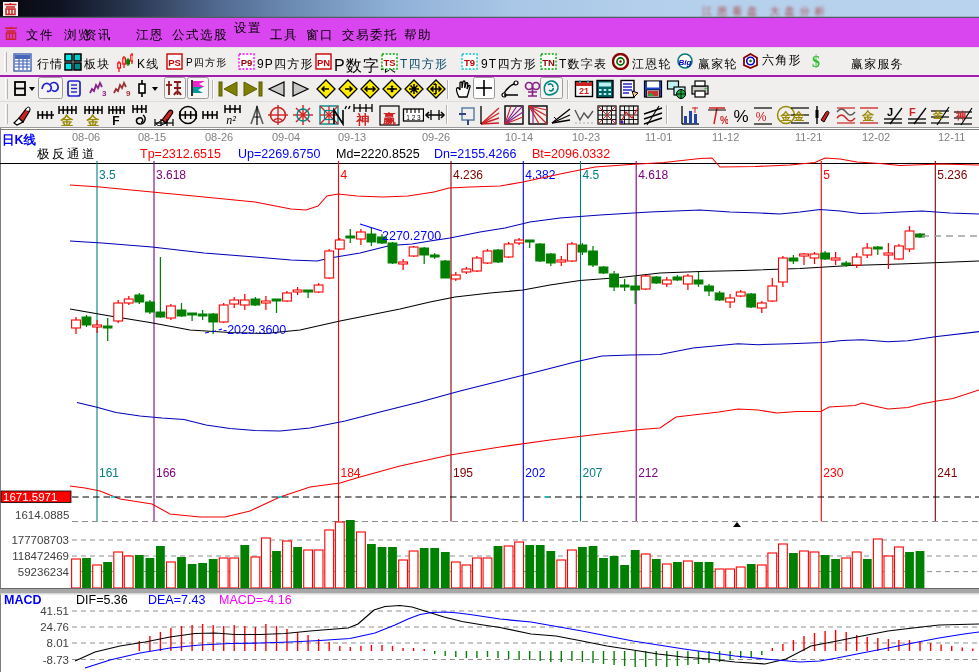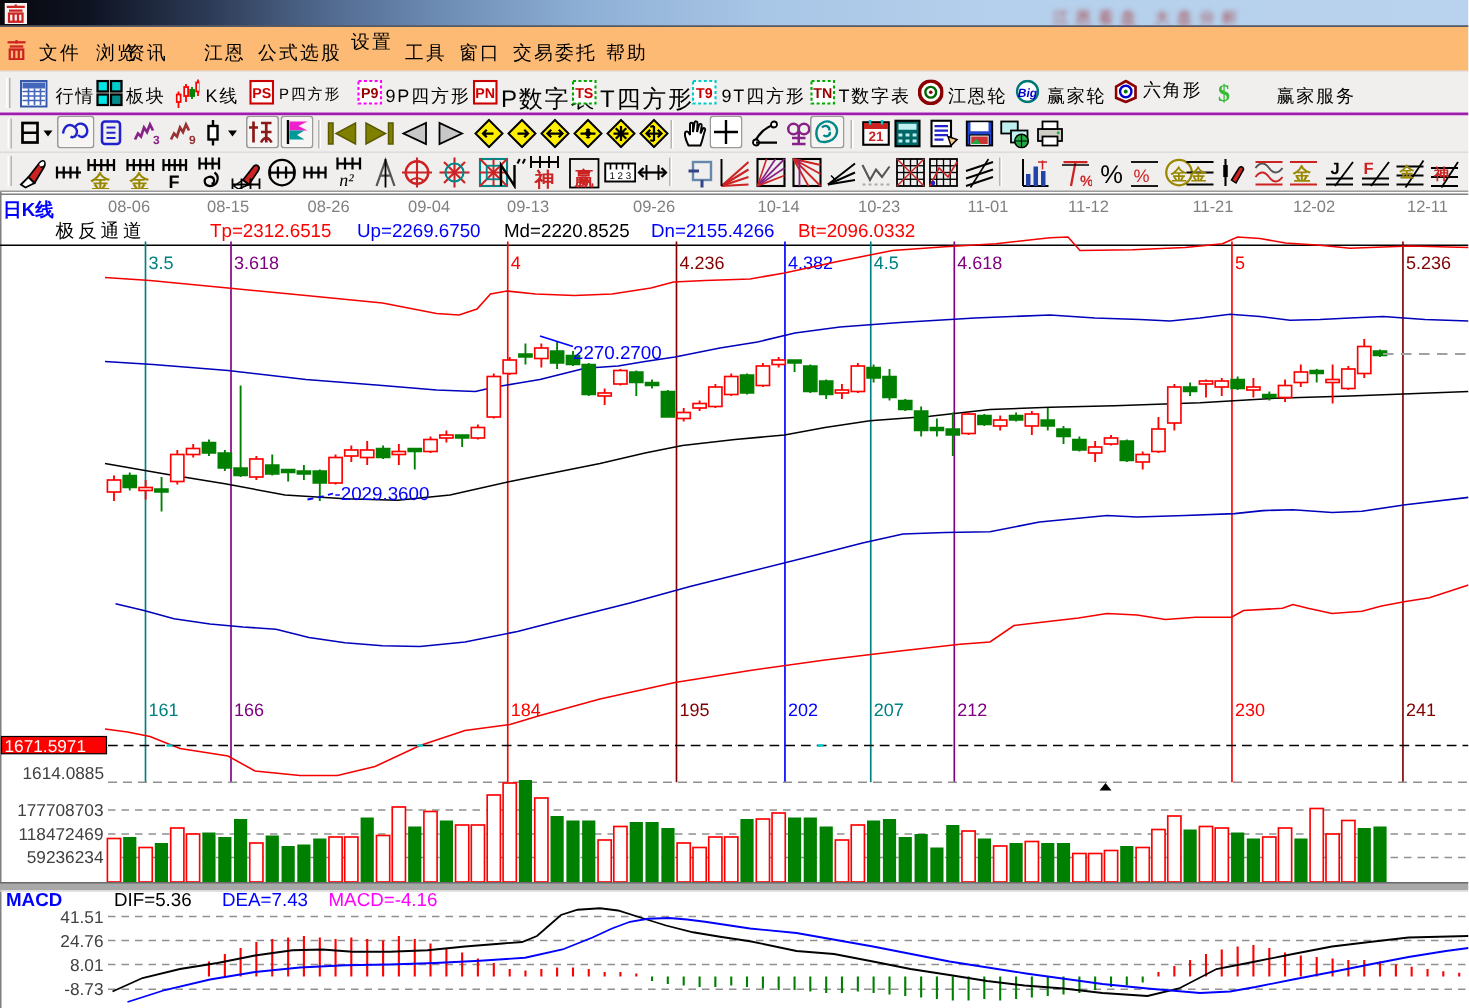--- a/index.html
+++ b/index.html
@@ -1,19 +1,19 @@
 <!DOCTYPE html>
 <html><head><meta charset="utf-8">
 <style>
 *{margin:0;padding:0;box-sizing:border-box}
 body{width:979px;height:672px;position:relative;overflow:hidden;font-family:"Liberation Sans",sans-serif;background:#fff}
 #title{position:absolute;left:0;top:0;width:979px;height:18px;border-bottom:0;box-shadow:inset 0 -1.2px 0 #555a64;
 background:linear-gradient(to right,#08080e 0%,#0e1322 6%,#2c3a55 14%,#50688e 22%,#6d8cb4 30%,#8fb0d6 40%,#a8c6e6 52%,#b5d0ec 68%,#b9d3ee 100%);}
 #title .txt{position:absolute;left:30px;top:2.5px;color:#fff;font-size:12.5px;letter-spacing:1.5px;white-space:nowrap}
-#menu{position:absolute;left:0;top:18px;width:979px;height:30px;background:#fdba74;font-size:12.5px;color:#000;border-bottom:1px solid #e3e2e0}
+#menu{position:absolute;left:0;top:18px;width:979px;height:30px;background:#d946ef;font-size:12.5px;color:#000;border-bottom:1px solid #e3e2e0}
 #tb1{position:absolute;left:0;top:48px;width:979px;height:29px;background:#f0efee;border-bottom:2px solid #a21caf}
 #tb2{position:absolute;left:0;top:77px;width:979px;height:25px;background:#f0efee;border-bottom:1px solid #dddcda}
 #tb3{position:absolute;left:0;top:102px;width:979px;height:26px;background:#f0efee;border-bottom:1px solid #9a9a9a}
 .vsep{position:absolute;width:2px;height:19px;border-left:1px solid #b5b5b3;border-right:1px solid #fff}
 .grip{position:absolute;top:4px;width:3px;height:20px;border-left:1px solid #fff;border-right:1px solid #b5b5b3}
 </style></head>
 <body>
 <svg width="979" height="672" viewBox="0 0 979 672" style="position:absolute;left:0;top:0">
     <rect x="0" y="128" width="979" height="544" fill="#ffffff"></rect>
 <line x1="0.5" y1="128" x2="0.5" y2="672" stroke="#7f7f7f" stroke-width="1"></line>
@@ -521,21 +521,21 @@
     <span style="position:absolute;left:257px;top:8px;font-size:12px;color:#000;letter-spacing:1.2px">9P四方形</span>
     <svg style="position:absolute;left:315px;top:5px" width="17" height="17">
       <rect x="1" y="1" width="15" height="15" fill="#fff" stroke="#cc0000" stroke-width="1.4"></rect>
       <text x="8.5" y="12.5" font-size="9.5" font-weight="bold" fill="#cc0000" text-anchor="middle" font-family="Liberation Sans">PN</text>
     </svg>
     <span style="position:absolute;left:334px;top:8px;font-size:16px;color:#000;letter-spacing:1.2px">P数字表</span>
     <svg style="position:absolute;left:381px;top:5px" width="17" height="17">
       <rect x="1" y="1" width="15" height="15" fill="#fff" stroke="#00aa00" stroke-width="1.4" stroke-dasharray="2,1.6"></rect>
       <text x="8.5" y="12.5" font-size="9.5" font-weight="bold" fill="#cc0000" text-anchor="middle" font-family="Liberation Sans">TS</text>
     </svg>
-    <span style="position:absolute;left:400px;top:8px;font-size:16px;color:#000000;letter-spacing:1.2px">T四方形</span>
+    <span style="position:absolute;left:400px;top:8px;font-size:12px;color:#0c4a6e;letter-spacing:1.2px">T四方形</span>
     <svg style="position:absolute;left:461px;top:5px" width="17" height="17">
       <rect x="1" y="1" width="15" height="15" fill="#fff" stroke="#00cccc" stroke-width="1.4" stroke-dasharray="2,1.6"></rect>
       <text x="8.5" y="12.5" font-size="9.5" font-weight="bold" fill="#cc0000" text-anchor="middle" font-family="Liberation Sans">T9</text>
     </svg>
     <span style="position:absolute;left:481px;top:8px;font-size:12px;color:#000;letter-spacing:1.2px">9T四方形</span>
     <svg style="position:absolute;left:540px;top:5px" width="17" height="17">
       <rect x="1" y="1" width="15" height="15" fill="#fff" stroke="#00aa00" stroke-width="1.4" stroke-dasharray="2,1.6"></rect>
       <text x="8.5" y="12.5" font-size="9.5" font-weight="bold" fill="#990000" text-anchor="middle" font-family="Liberation Sans">TN</text>
     </svg>
     <span style="position:absolute;left:559px;top:8px;font-size:12px;color:#000;letter-spacing:1.2px">T数字表</span>

